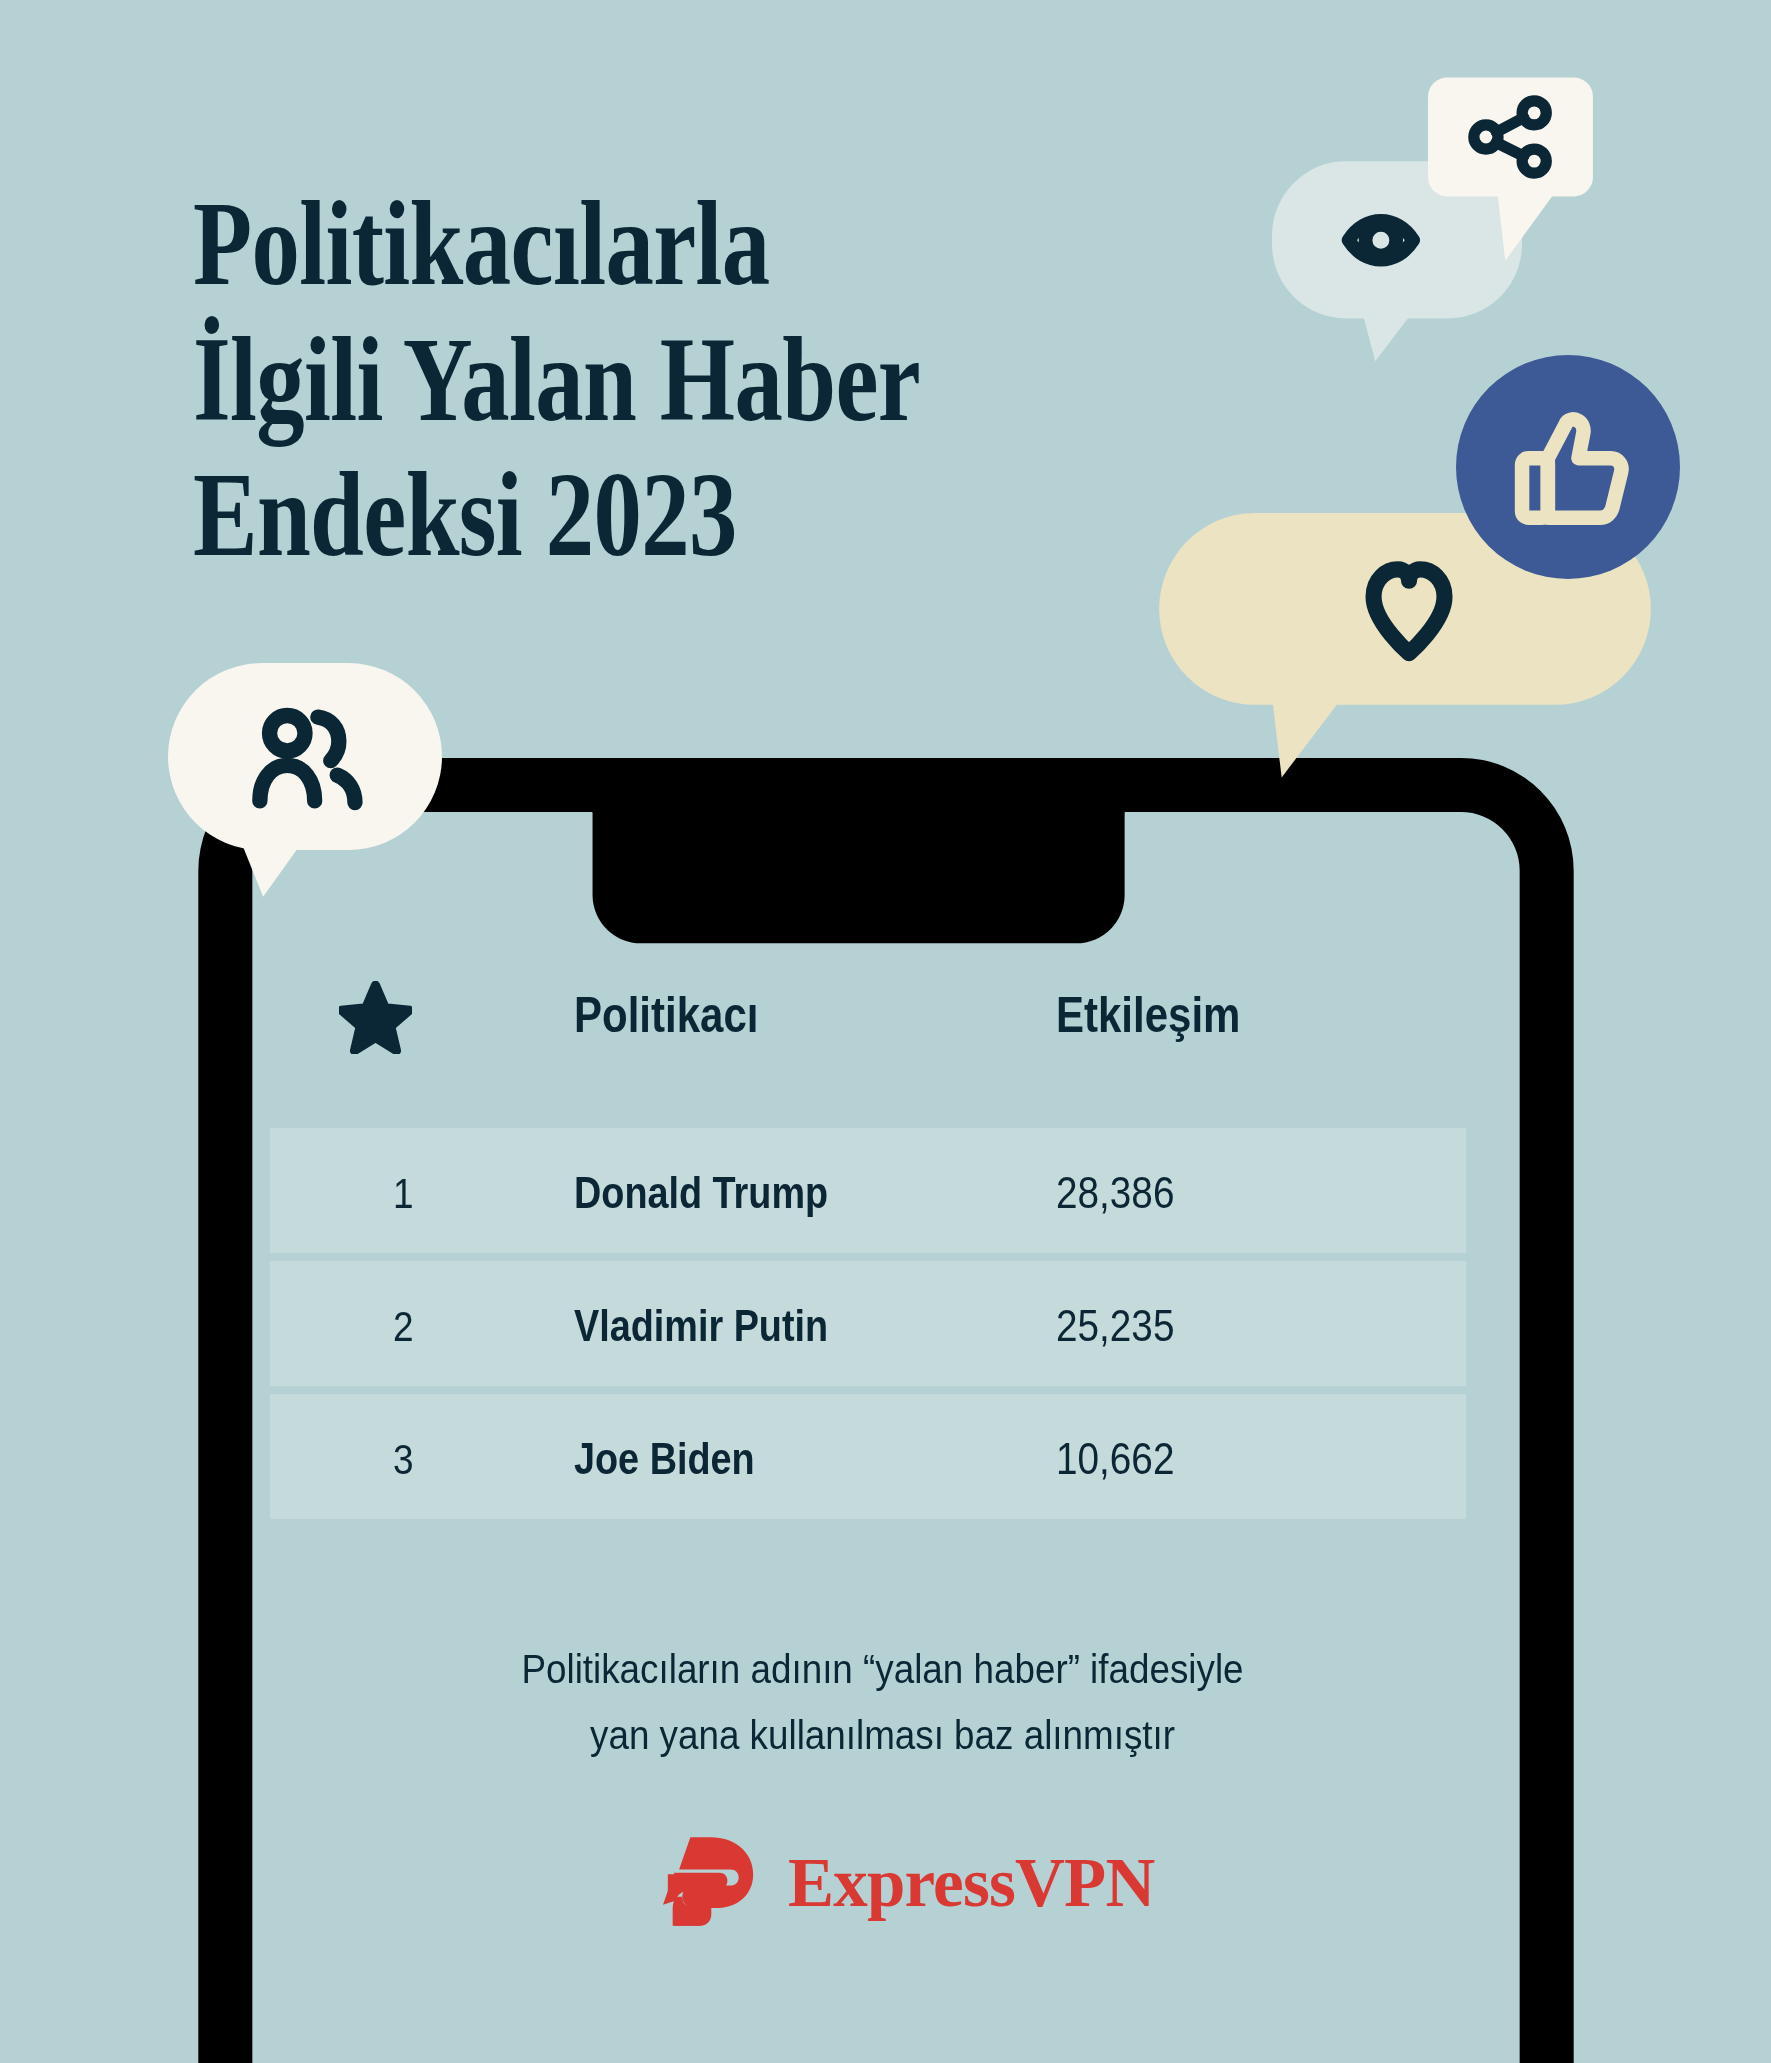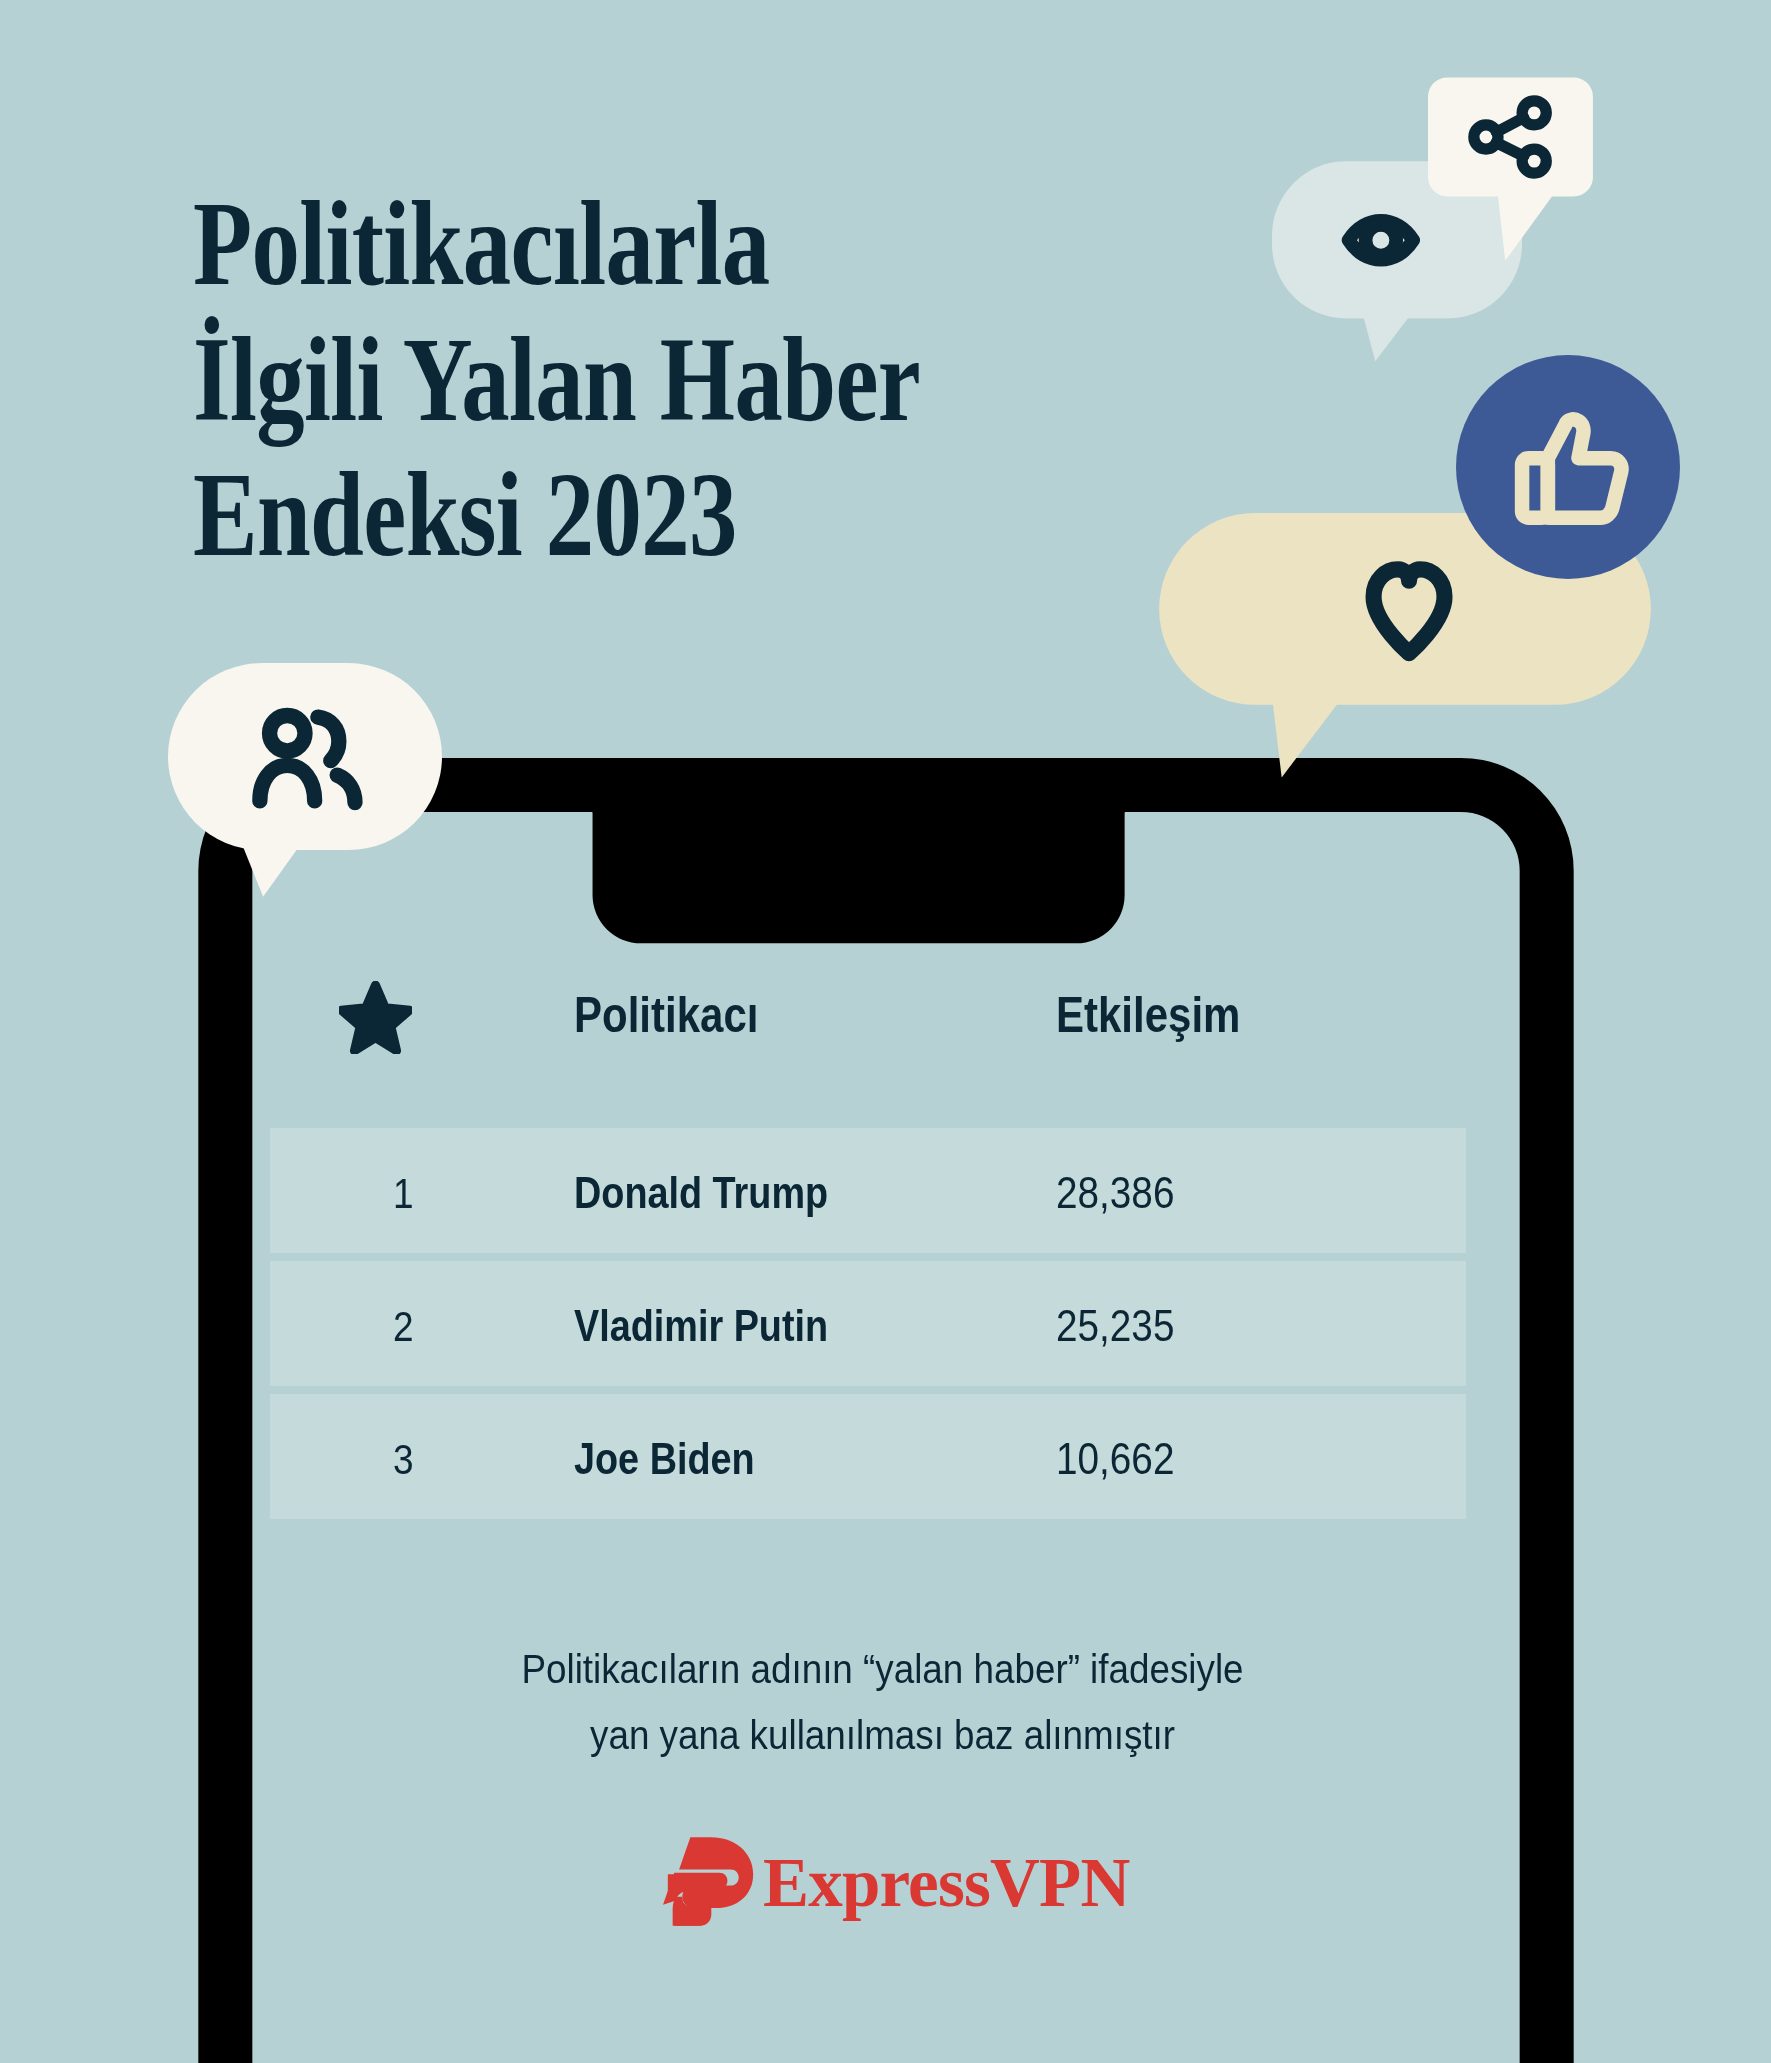--- a/index.html
+++ b/index.html
@@ -90,21 +90,21 @@
     color:#0b2635;
     transform:scaleX(0.92);
     transform-origin:center top;
     white-space:pre-line;
   }
 
   
   .logo{
     position:absolute;
     left:663px; top:1834px;
-    display:flex; align-items:center; gap:5px;
+    display:flex; align-items:center; gap:30px;
   }
   .logo-word{
     font-family:"Liberation Serif", serif;
     font-size:69px;
     font-weight:700;
     color:#da3832;
     letter-spacing:-0.8px;
     line-height:1;
   }
 

